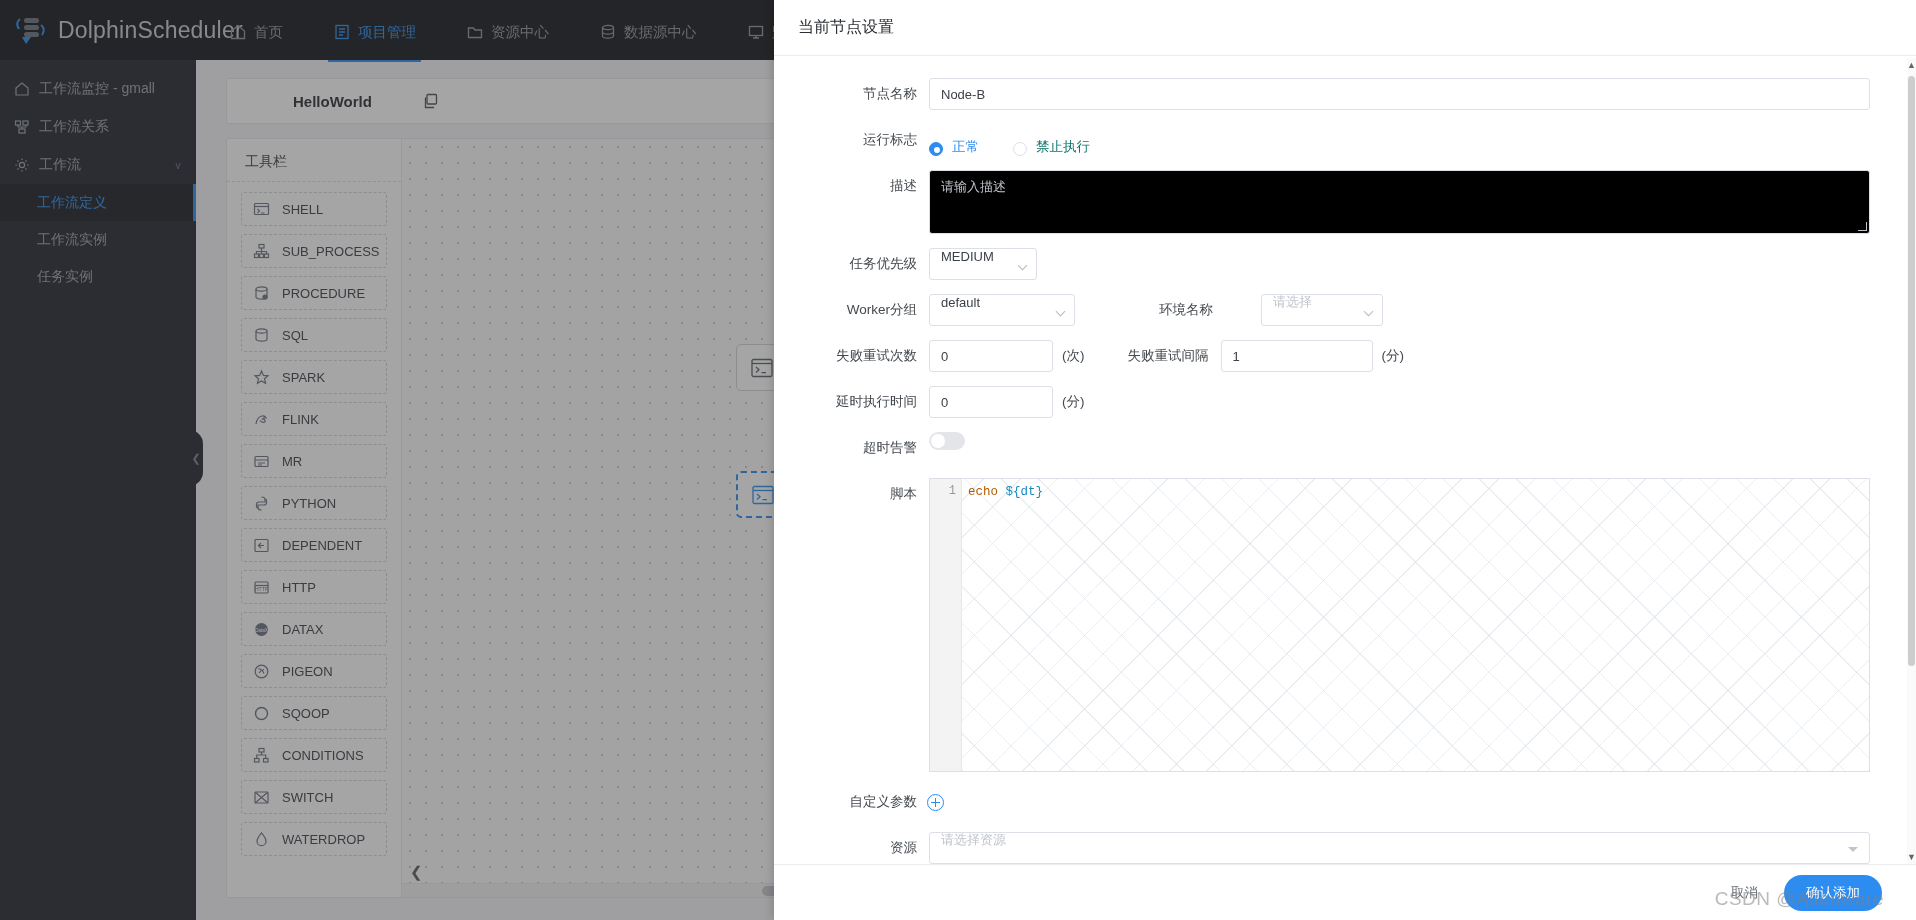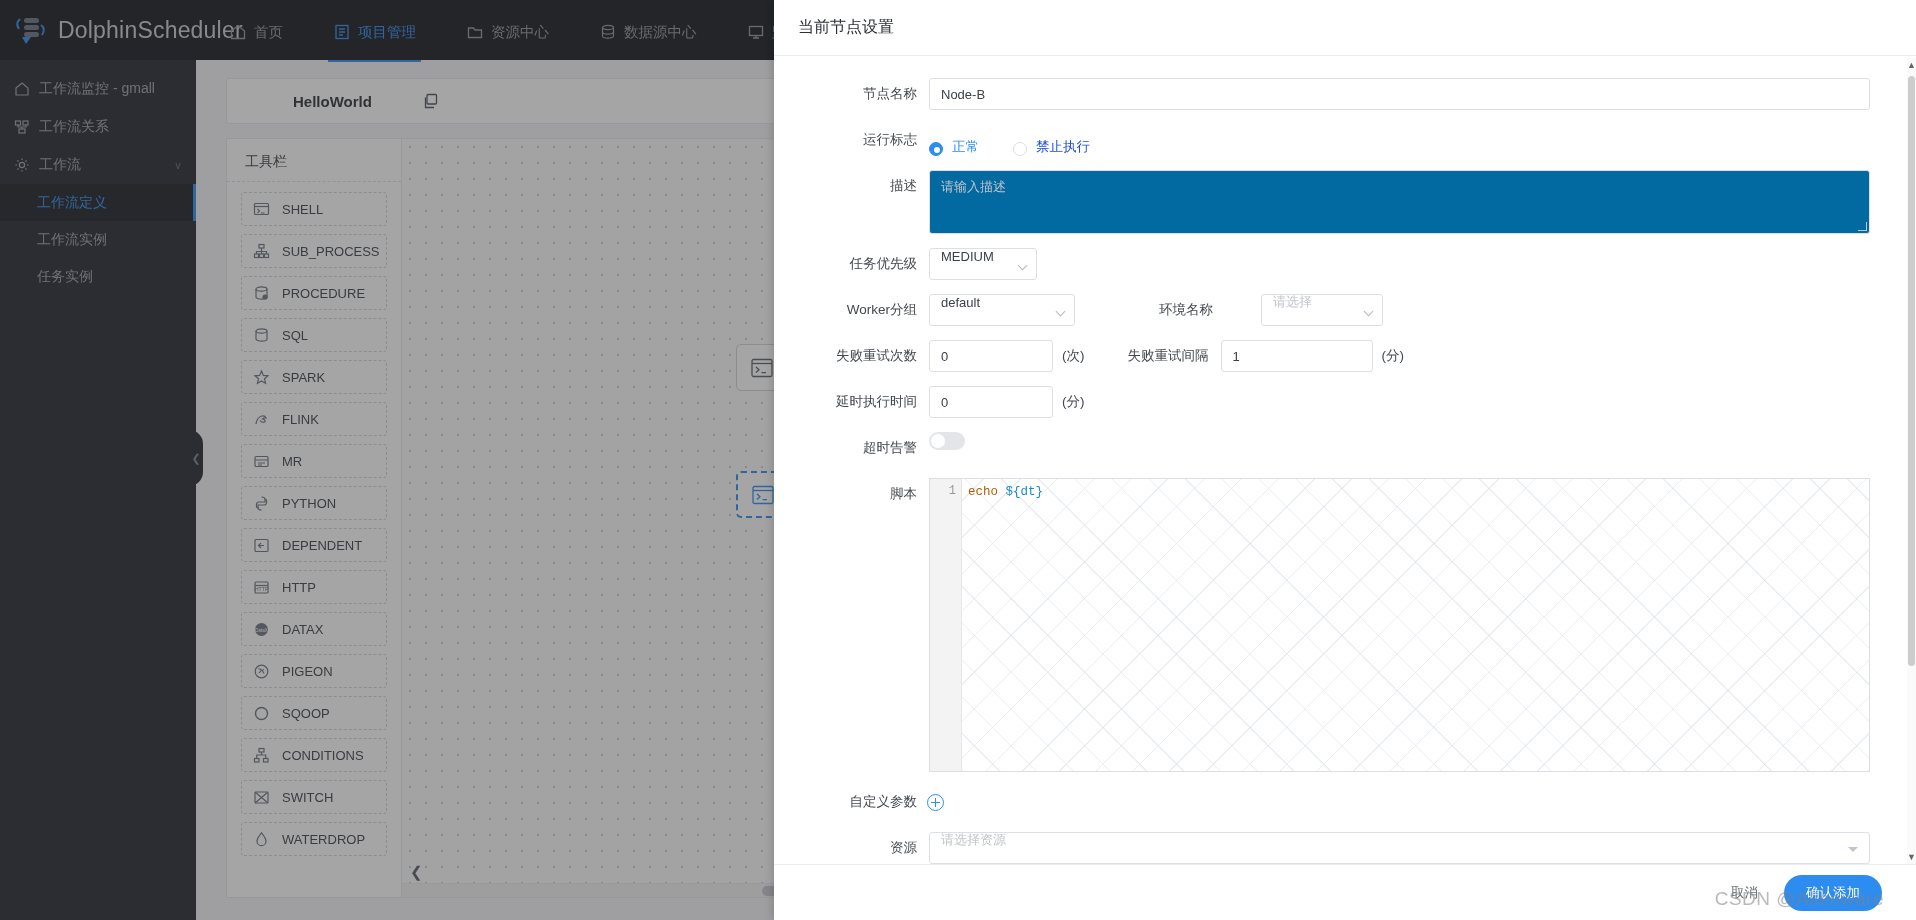--- a/index.html
+++ b/index.html
@@ -179,21 +179,21 @@
   .fctl { flex: 1; display: flex; align-items: center; gap: 0; }
   .inp {
     height: 32px; border: 1px solid #dcdfe6; border-radius: 3px;
     padding: 0 11px; font-size: 13px; color: #3b4049; background: #fff;
     font-family: "Liberation Sans", sans-serif;
     display: flex; align-items: center;
   }
   .inp-full { width: 100%; }
   .ta {
     width: 100%; height: 64px; border: 1px solid #dcdfe6; border-radius: 3px;
-    padding: 7px 11px; font-size: 13px; color: #c0c4cc; background: #0369a1;
+    padding: 7px 11px; font-size: 13px; color: #c0c4cc; background: #000000;
     position: relative;
   }
   .ta .resize {
     position: absolute; right: 2px; bottom: 2px; width: 9px; height: 9px;
     border-right: 1px solid #c0c4cc; border-bottom: 1px solid #c0c4cc;
     transform: skewX(0deg);
   }
   .sel {
     height: 32px; border: 1px solid #dcdfe6; border-radius: 3px;
     padding: 0 26px 16px 11px; font-size: 13px; color: #3b4049; background: #fff;
@@ -213,21 +213,21 @@
   .radio-line { display: flex; align-items: flex-end; gap: 9px; height: 32px; }
   .radio {
     width: 14px; height: 14px; border-radius: 50%; border: 1px solid #dcdfe6;
     background: #fff; position: relative; flex: none;
   }
   .radio.on { background: #2d8cf0; border-color: #2d8cf0; }
   .radio.on::after {
     content: ""; position: absolute; left: 4px; top: 4px; width: 6px; height: 6px;
     border-radius: 50%; background: #fff;
   }
-  .radio-label { font-size: 13.5px; color: #1d4ed8; }
+  .radio-label { font-size: 13.5px; color: #0f766e; }
   .radio-label.on { color: #2d8cf0; }
   .unit { font-size: 13.5px; color: #44494f; margin-left: 9px; }
   .toggle {
     width: 36px; height: 18px; border-radius: 9px; background: #e3e5e9;
     position: relative; cursor: pointer;
   }
   .toggle::after {
     content: ""; position: absolute; left: 2px; top: 2px; width: 14px; height: 14px;
     border-radius: 50%; background: #fff;
   }

